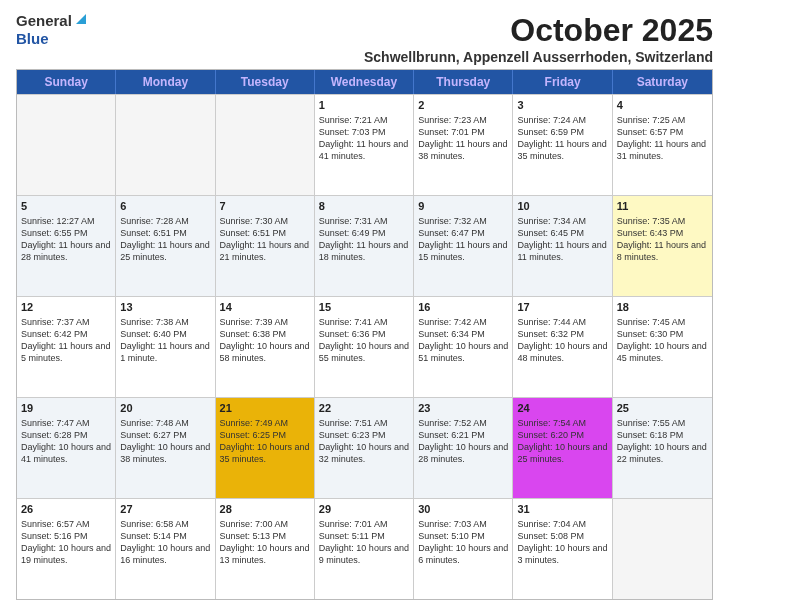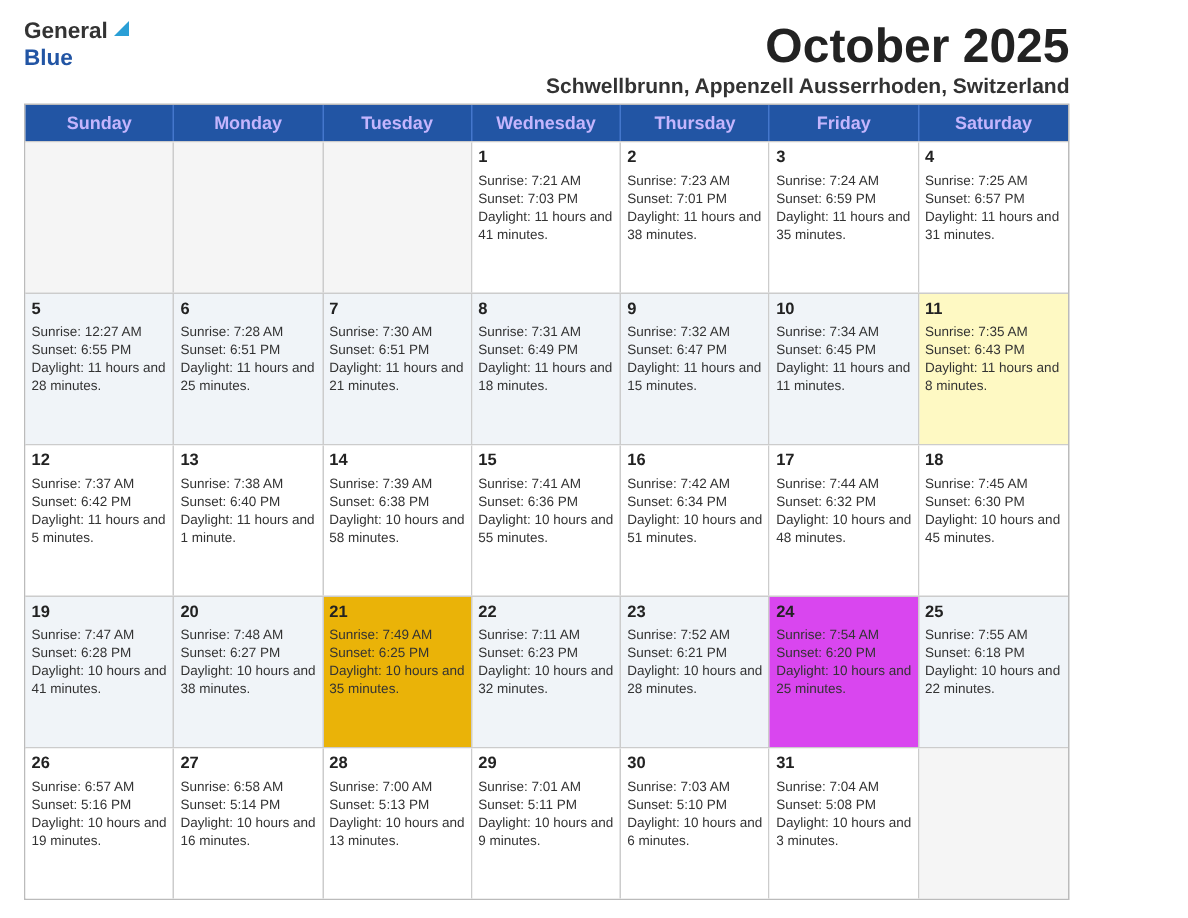--- a/index.html
+++ b/index.html
@@ -266,21 +266,21 @@
 Daylight: 10 hours and 38 minutes.</div>
           </div>
           <div class="cal-cell alt-row" style="background: #eab308;">
             <div class="cell-date">21</div>
             <div class="cell-info" style="white-space: pre-line;">Sunrise: 7:49 AM
 Sunset: 6:25 PM
 Daylight: 10 hours and 35 minutes.</div>
           </div>
           <div class="cal-cell alt-row" style="background: rgb(240, 244, 248);">
             <div class="cell-date">22</div>
-            <div class="cell-info" style="white-space: pre-line;">Sunrise: 7:11 AM
+            <div class="cell-info" style="white-space: pre-line;">Sunrise: 7:51 AM
 Sunset: 6:23 PM
 Daylight: 10 hours and 32 minutes.</div>
           </div>
           <div class="cal-cell alt-row" style="background: rgb(240, 244, 248);">
             <div class="cell-date">23</div>
             <div class="cell-info" style="white-space: pre-line;">Sunrise: 7:52 AM
 Sunset: 6:21 PM
 Daylight: 10 hours and 28 minutes.</div>
           </div>
           <div class="cal-cell alt-row" style="background: #d946ef;">

